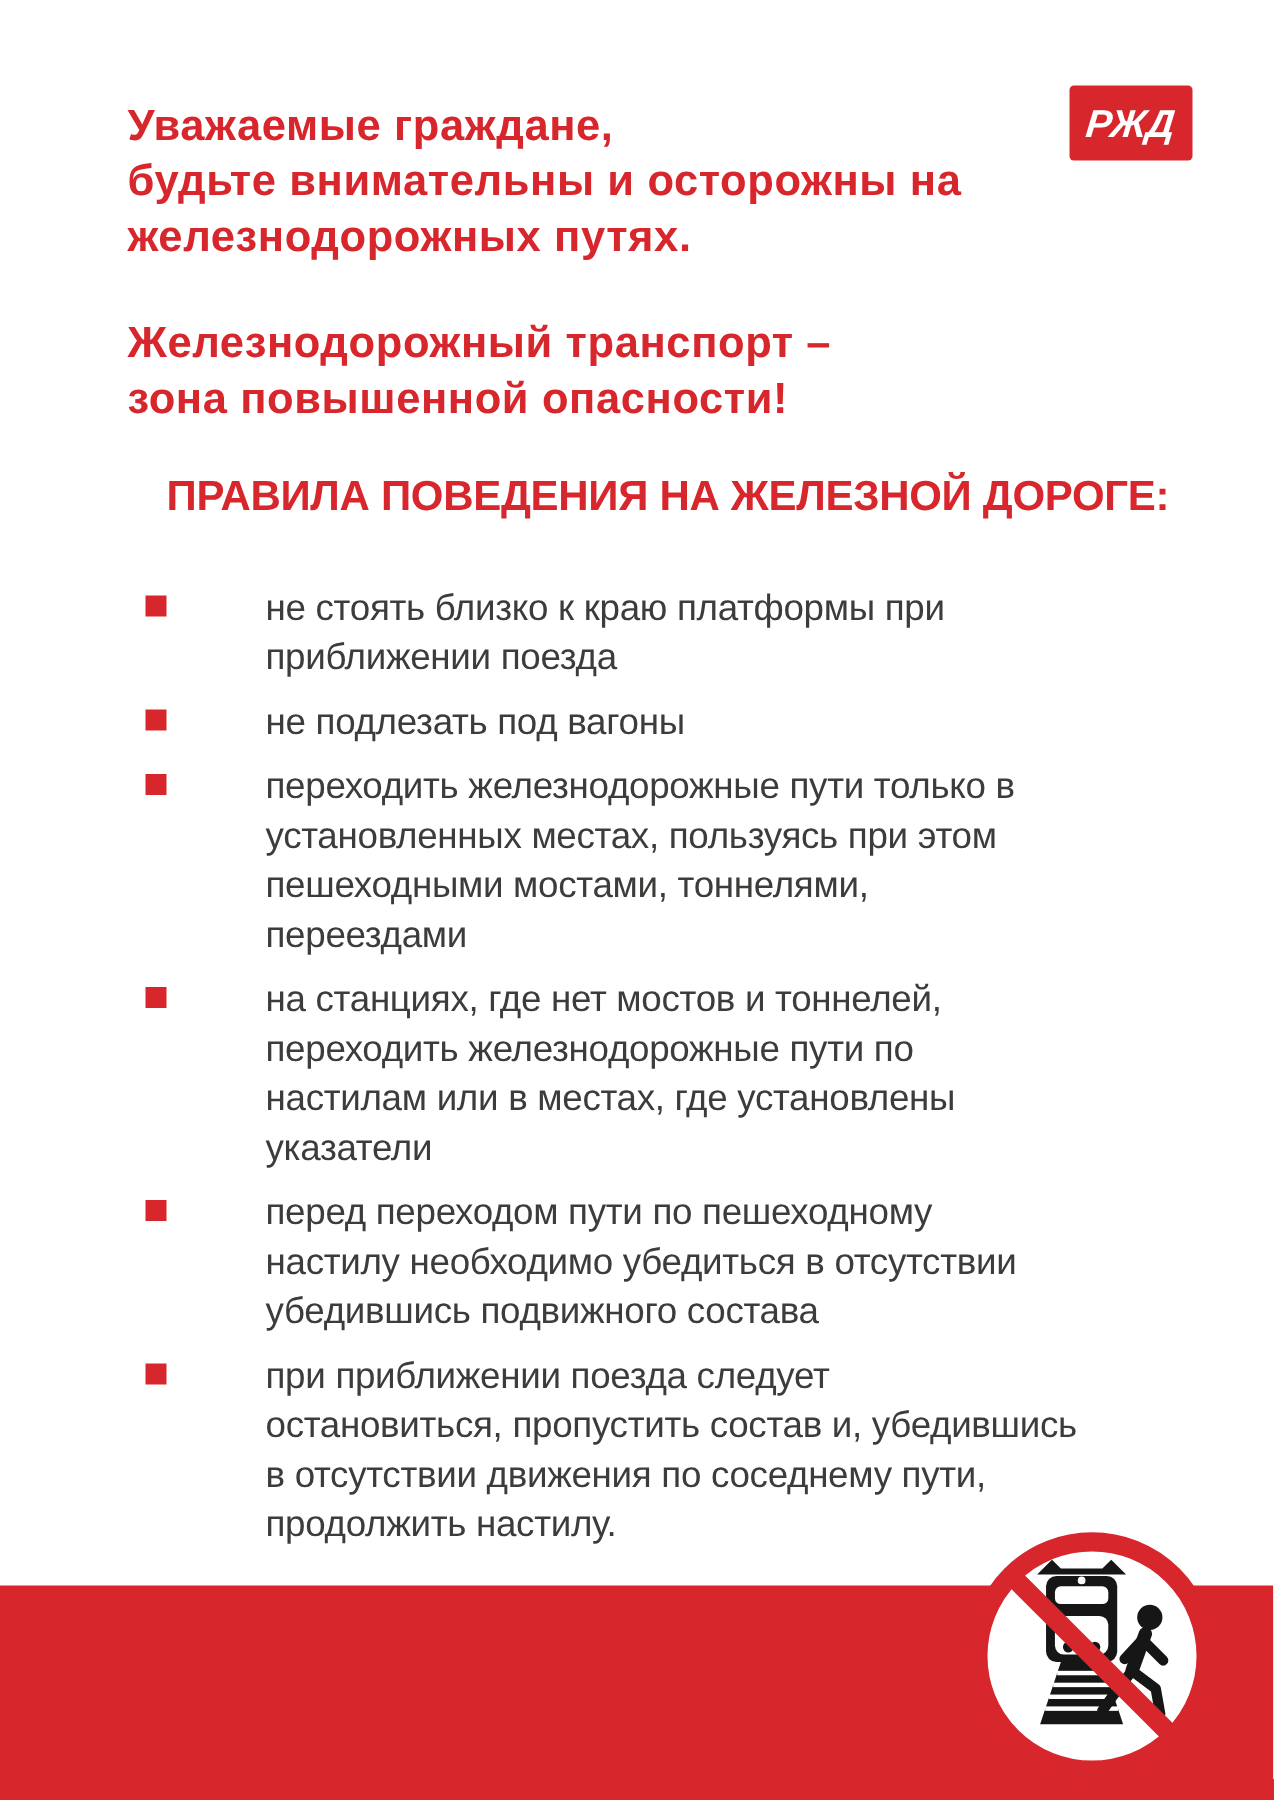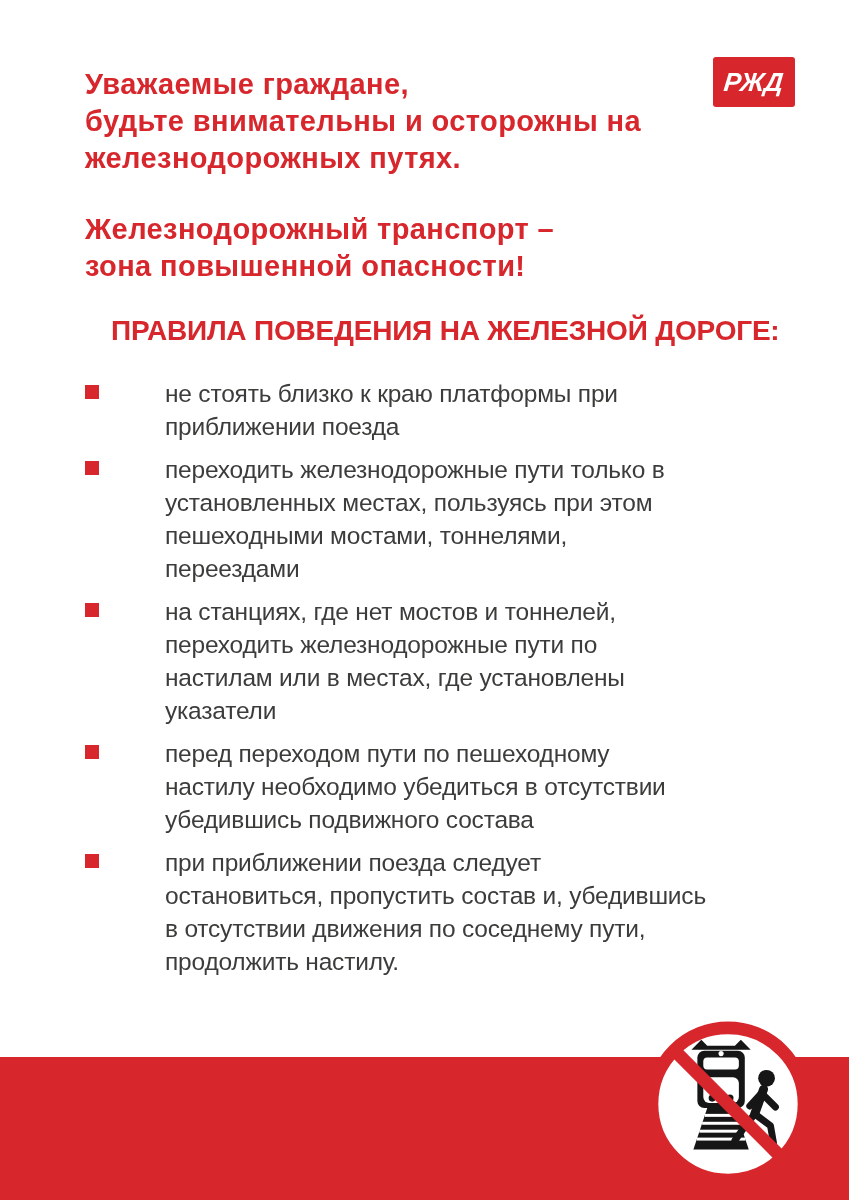--- a/index.html
+++ b/index.html
@@ -37,21 +37,21 @@
   .intro-danger{top:211px;}
   
   .rules-title{
     position:absolute;left:95px;top:299px;width:720px;margin:16px;
     color:var(--red);font-weight:bold;
     font-size:28px;line-height:32px;letter-spacing:-0.2px;
   }
   
   .rules-list{
     position:absolute;left:85px;top:377px;width:690px;
-    margin:0;padding:0;list-style:none;
+    margin:12px;padding:0;list-style:none;
   }
   .rule-item{
     position:relative;
     padding-left:80px;
     margin:0 0 10px 0;
   }
   .rule-item:last-child{margin-bottom:0;}
   .bullet{
     position:absolute;left:0;top:8px;
     width:14px;height:14px;background:var(--red);
@@ -90,20 +90,24 @@
   <div class="intro intro-danger">Железнодорожный транспорт –
 зона повышенной опасности!</div>
 
   <h1 class="rules-title">ПРАВИЛА ПОВЕДЕНИЯ НА ЖЕЛЕЗНОЙ ДОРОГЕ:</h1>
 
   <ul class="rules-list">
     <li class="rule-item">
       <span class="bullet"></span>
       <span class="rule-text">не стоять близко к краю платформы при
 приближении поезда</span>
+    </li>
+    <li class="rule-item">
+      <span class="bullet"></span>
+      <span class="rule-text">не подлезать под вагоны</span>
     </li>
     <li class="rule-item">
       <span class="bullet"></span>
       <span class="rule-text">переходить железнодорожные пути только в
 установленных местах, пользуясь при этом
 пешеходными мостами, тоннелями,
 переездами</span>
     </li>
     <li class="rule-item">
       <span class="bullet"></span>

